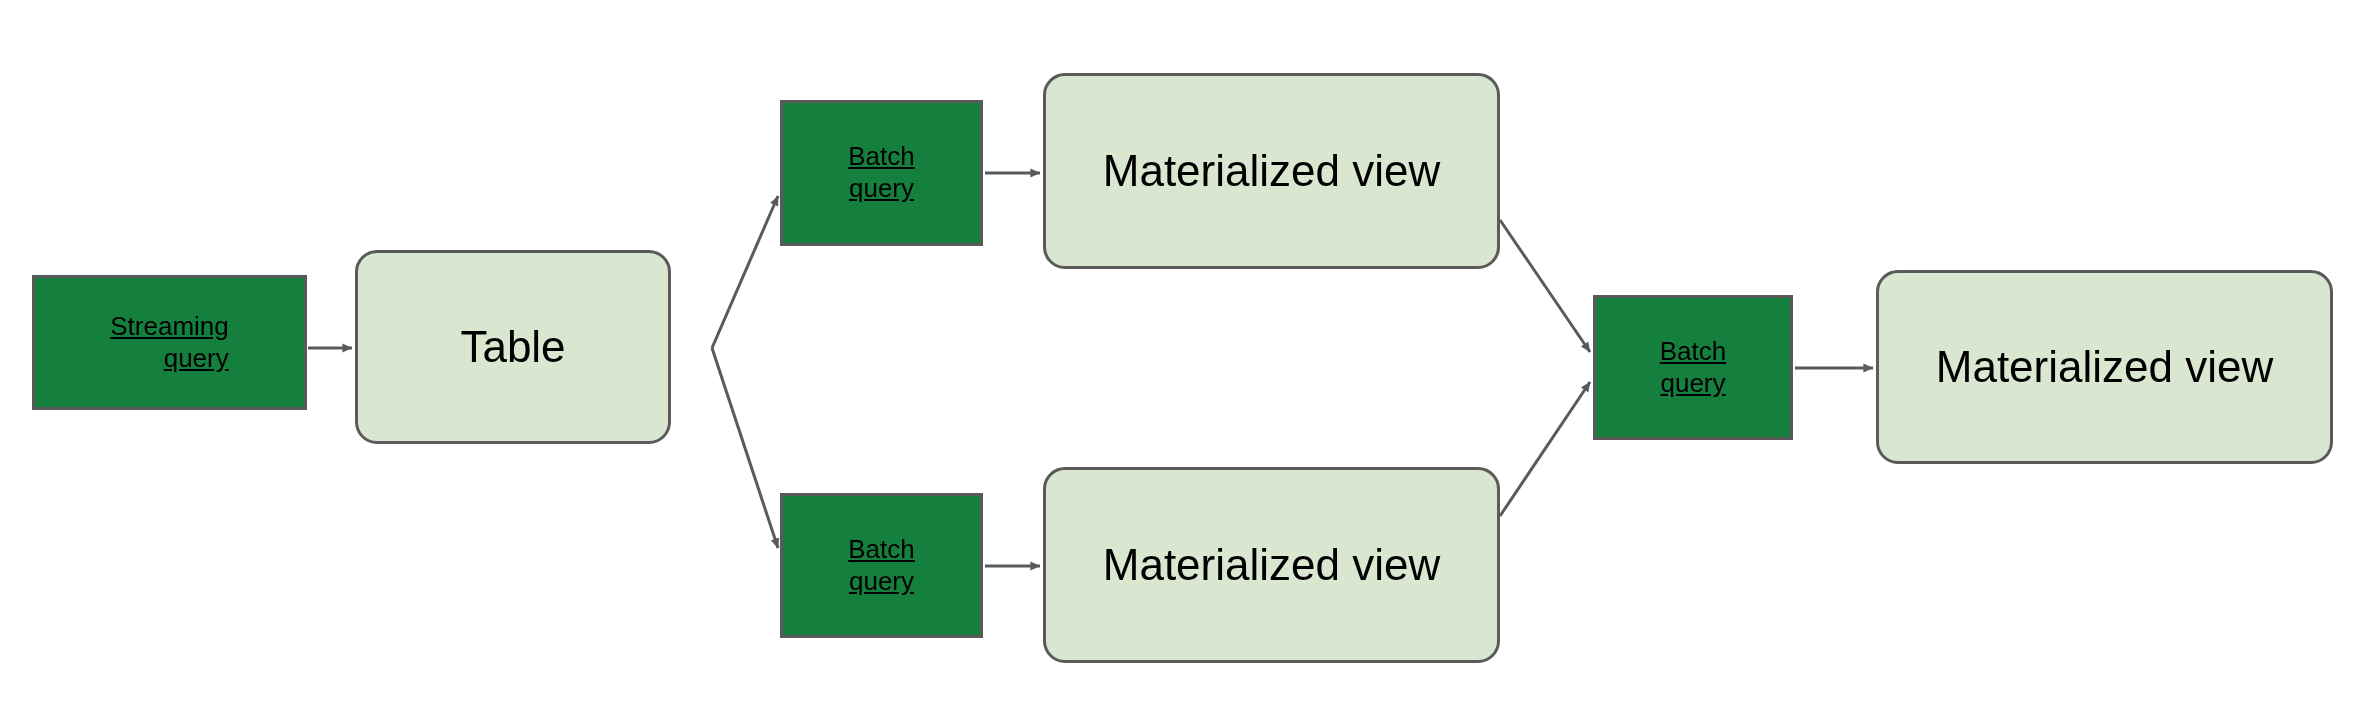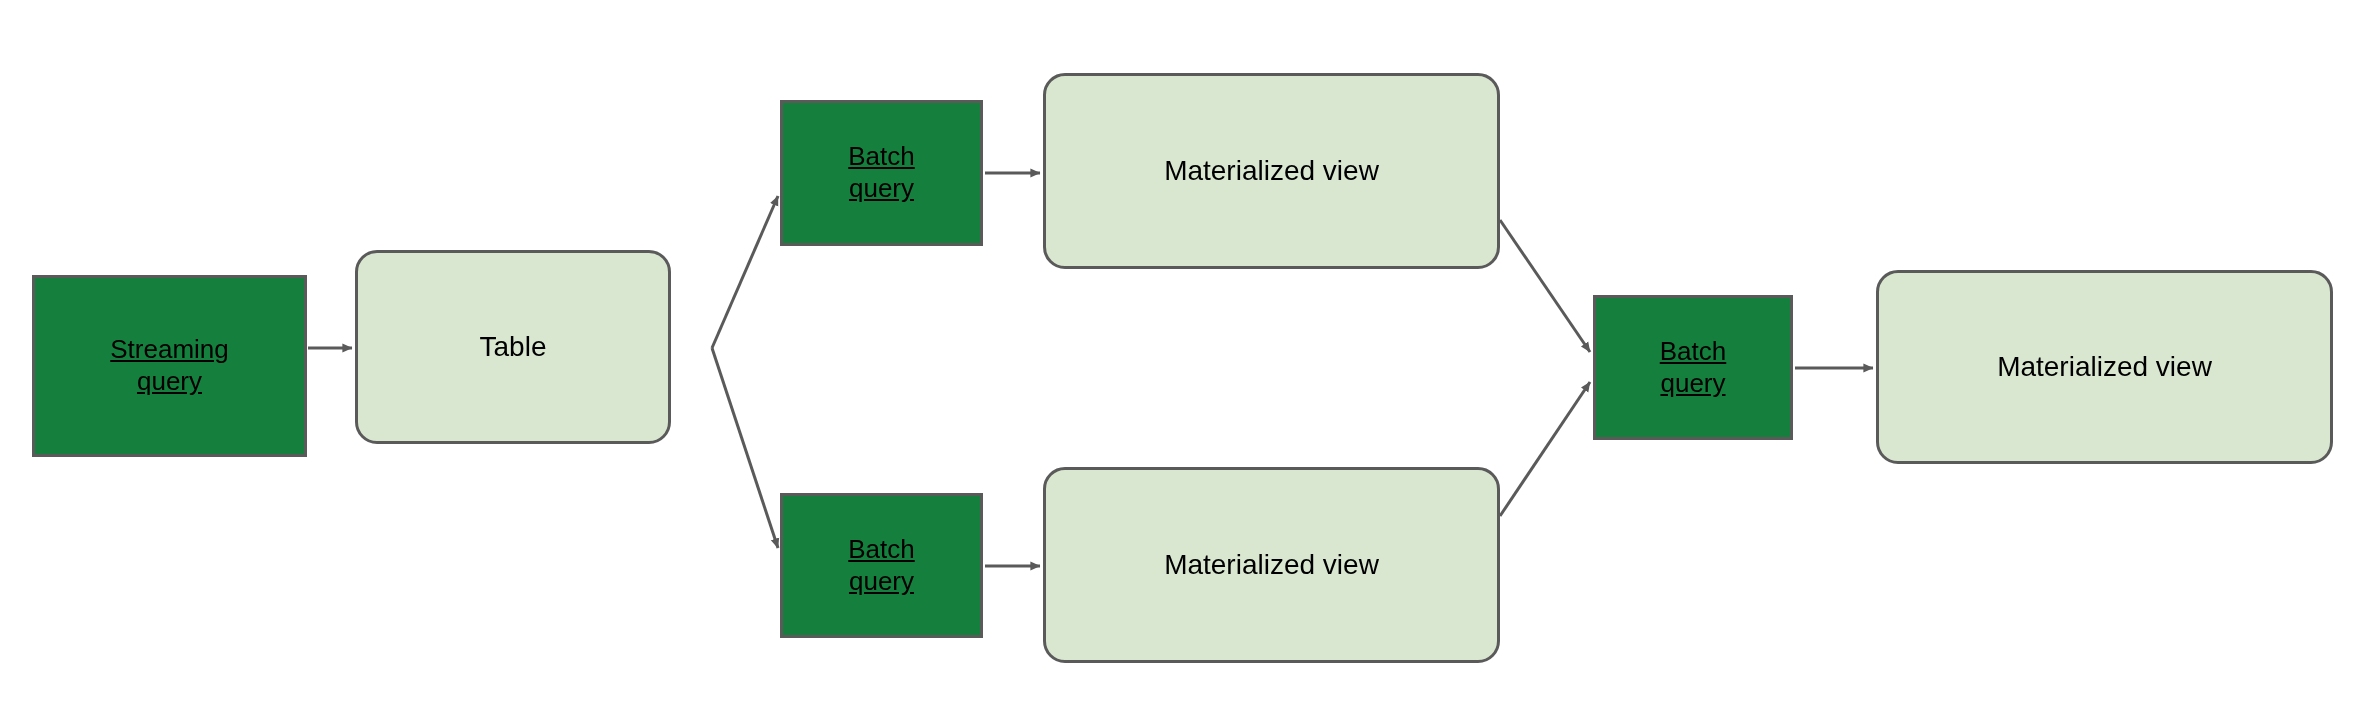--- a/index.html
+++ b/index.html
@@ -42,25 +42,25 @@
     background: #15803d;
     border: 3px solid #5a5a5a;
     border-radius: 0;
     font-size: 26px;
     text-decoration: underline;
   }
   .node-store {
     background: #d9e7d0;
     border: 3px solid #5a5a5a;
     border-radius: 22px;
-    font-size: 28px;
+    font-size: 44px;
   }
 
   
-  #node-streaming-query { left: 32px;   top: 275px; width: 275px; height: 182px; }
+  #node-streaming-query { left: 32px;   top: 275px; width: 275px; height: 135px; text-align: right; }
   #node-table           { left: 355px;  top: 250px; width: 316px; height: 194px; }
   #node-batch-query-top { left: 780px;  top: 100px; width: 203px; height: 146px; }
   #node-mv-top          { left: 1043px; top: 73px;  width: 457px; height: 196px; }
   #node-batch-query-bot { left: 780px;  top: 493px; width: 203px; height: 145px; }
   #node-mv-bot          { left: 1043px; top: 467px; width: 457px; height: 196px; }
   #node-batch-query-mrg { left: 1593px; top: 295px; width: 200px; height: 145px; }
   #node-mv-final        { left: 1876px; top: 270px; width: 457px; height: 194px; }
 </style>
 </head>
 <body>

